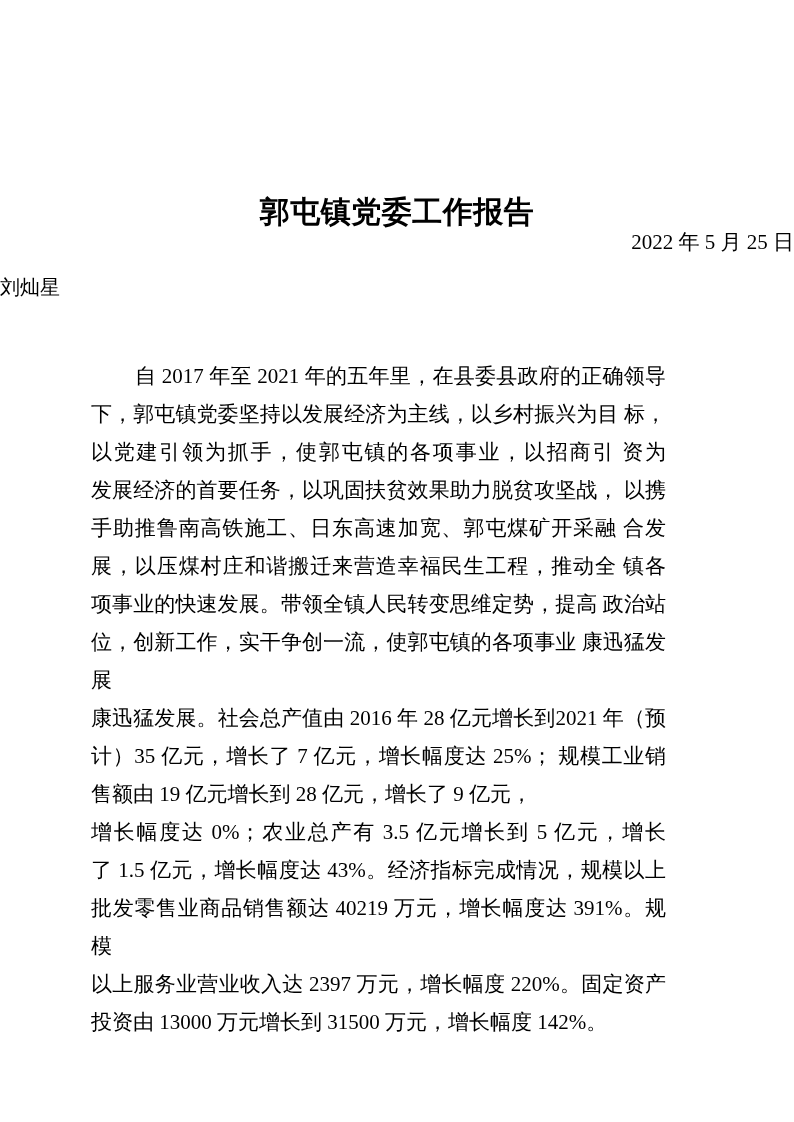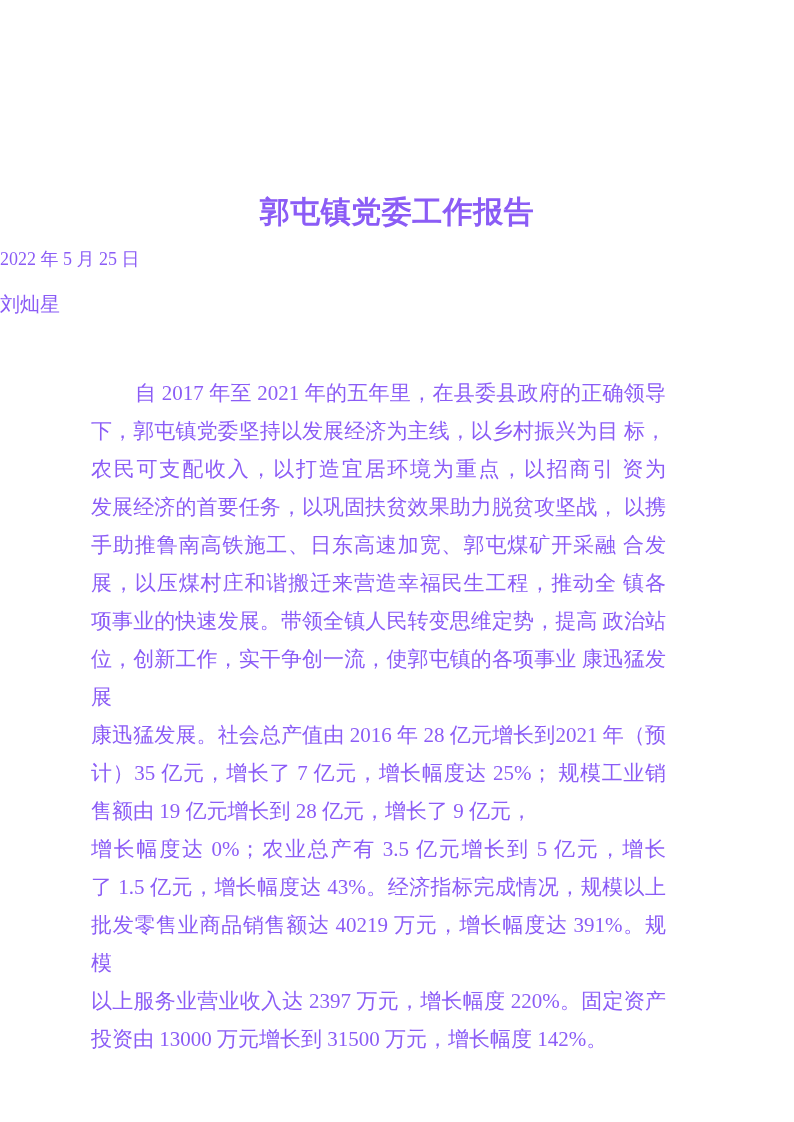--- a/index.html
+++ b/index.html
@@ -5,37 +5,36 @@
   html, body {
     margin: 0;
     padding: 0;
     background: #ffffff;
   }
   .page {
     position: relative;
     width: 794px;
     height: 1122px;
     background: #ffffff;
-    color: #8b5cf6;
+    color: #000000;
     overflow: hidden;
     font-family: "Liberation Serif", "DejaVu Serif", serif;
   }
   .doc-title {
     padding-top: 195px;
     text-align: center;
     font-family: "Liberation Sans", "DejaVu Sans", sans-serif;
     font-weight: 700;
     font-size: 30px;
     line-height: 34px;
     letter-spacing: 0.5px;
   }
   .doc-date {
-    margin-top: 17px;
-    text-align: left;
-    font-size: 18px;
+    text-align: right;
+    font-size: 21px;
     line-height: 26px;
   }
   .doc-author {
     margin-top: 20px;
     font-size: 20px;
     line-height: 24px;
   }
   .doc-body {
     margin-top: 58px;
     margin-left: 91px;
@@ -62,21 +61,21 @@
 
   <div class="doc-title">郭屯镇党委工作报告</div>
 
   <div class="doc-date">2022 年 5 月 25 日</div>
 
   <div class="doc-author">刘灿星</div>
 
   <div class="doc-body">
     <div class="line indent">自 2017 年至 2021 年的五年里，在县委县政府的正确领导</div>
     <div class="line">下，郭屯镇党委坚持以发展经济为主线，以乡村振兴为目 标，</div>
-    <div class="line">农民可支配收入，以打造宜居环境为重点，以招商引 资为</div>
+    <div class="line">以党建引领为抓手，使郭屯镇的各项事业，以招商引 资为</div>
     <div class="line">发展经济的首要任务，以巩固扶贫效果助力脱贫攻坚战， 以携</div>
     <div class="line">手助推鲁南高铁施工、日东高速加宽、郭屯煤矿开采融 合发</div>
     <div class="line">展，以压煤村庄和谐搬迁来营造幸福民生工程，推动全 镇各</div>
     <div class="line">项事业的快速发展。带领全镇人民转变思维定势，提高 政治站</div>
     <div class="line">位，创新工作，实干争创一流，使郭屯镇的各项事业 康迅猛发展</div>
     <div class="line">康迅猛发展。社会总产值由 2016 年 28 亿元增长到2021 年（预</div>
     <div class="line">计）35 亿元，增长了 7 亿元，增长幅度达 25%； 规模工业销</div>
     <div class="line short">售额由 19 亿元增长到 28 亿元，增长了 9 亿元，</div>
     <div class="line">增长幅度达 0%；农业总产有 3.5 亿元增长到 5 亿元，增长</div>
     <div class="line">了 1.5 亿元，增长幅度达 43%。经济指标完成情况，规模以上</div>

